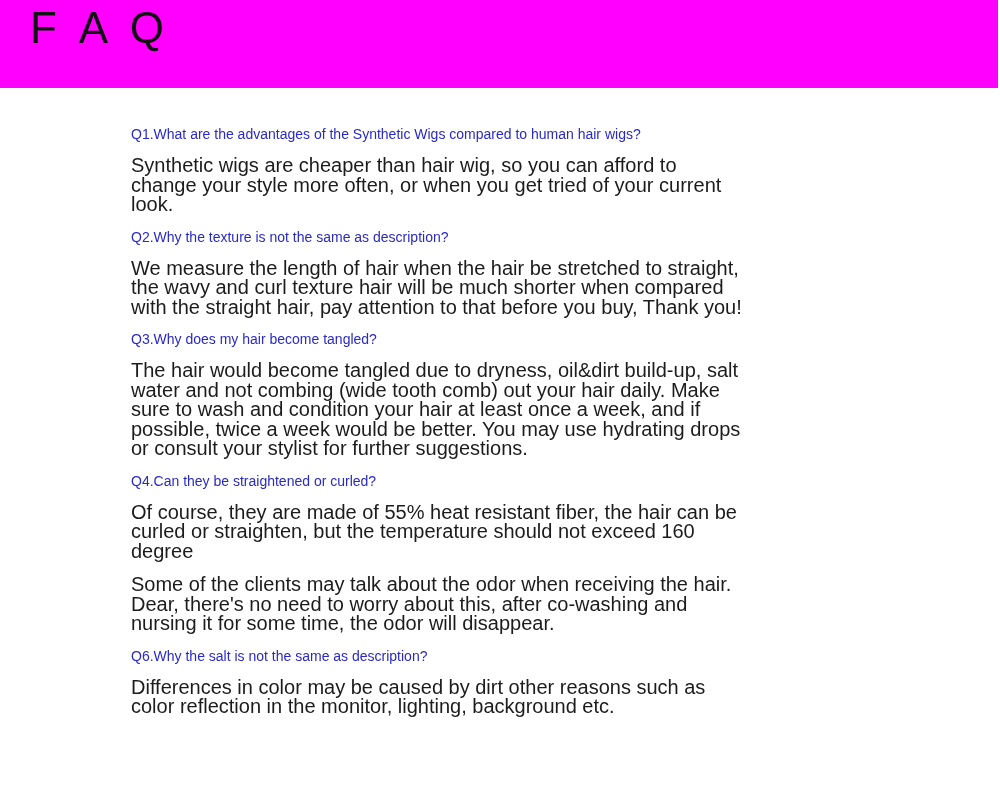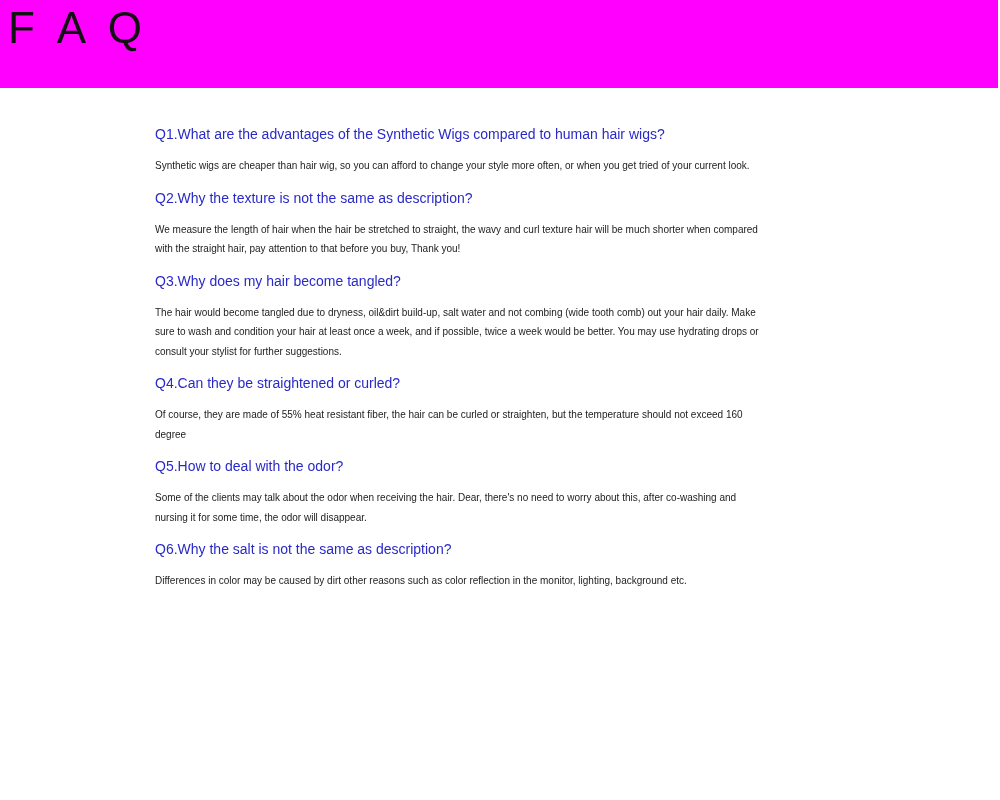--- a/index.html
+++ b/index.html
@@ -20,40 +20,39 @@
     width: 998px;
     height: 88px;
     background: #ff00ff;
   }
   .banner-title {
     color: #111111;
     font-size: 44px;
     line-height: 44px;
     font-weight: 400;
     letter-spacing: 6px;
-    padding: 6px 0 0 8px;
+    padding: 6px 0 0 30px;
     white-space: pre;
   }
   .faq-content {
     padding: 38px 0 0 131px;
     width: 772px;
-    margin-left: 24px;
   }
   .faq-item { width: 612px; }
   .faq-question {
     color: #2929c8;
     font-size: 14px;
     line-height: 17px;
     font-weight: 400;
     margin: 14px 0 13px 0;
   }
   .faq-item:first-child .faq-question { margin-top: 0; }
   .faq-answer {
     color: #1c1c1c;
-    font-size: 10px;
+    font-size: 20px;
     line-height: 19.5px;
     margin: 0 0 14px 0;
   }
 </style>
 </head>
 <body>
 
 <div class="page">
 
   <div class="banner">
@@ -76,21 +75,20 @@
       <div class="faq-question">Q3.Why does my hair become tangled?</div>
       <div class="faq-answer">The hair would become tangled due to dryness, oil&amp;dirt build-up, salt water and not combing (wide tooth comb) out your hair daily. Make sure to wash and condition your hair at least once a week, and if possible, twice a week would be better. You may use hydrating drops or consult your stylist for further suggestions.</div>
     </div>
 
     <div class="faq-item">
       <div class="faq-question">Q4.Can they be straightened or curled?</div>
       <div class="faq-answer">Of course, they are made of 55% heat resistant fiber, the hair can be curled or straighten, but the temperature should not exceed 160 degree</div>
     </div>
 
     <div class="faq-item">
-      <div class="faq-question">Q5.How to deal with the odor?</div>
       <div class="faq-answer">Some of the clients may talk about the odor when receiving the hair. Dear, there's no need to worry about this, after co-washing and nursing it for some time, the odor will disappear.</div>
     </div>
 
     <div class="faq-item">
       <div class="faq-question">Q6.Why the salt is not the same as description?</div>
       <div class="faq-answer">Differences in color may be caused by dirt other reasons such as color reflection in the monitor, lighting, background etc.</div>
     </div>
 
   </div>
 </div>

